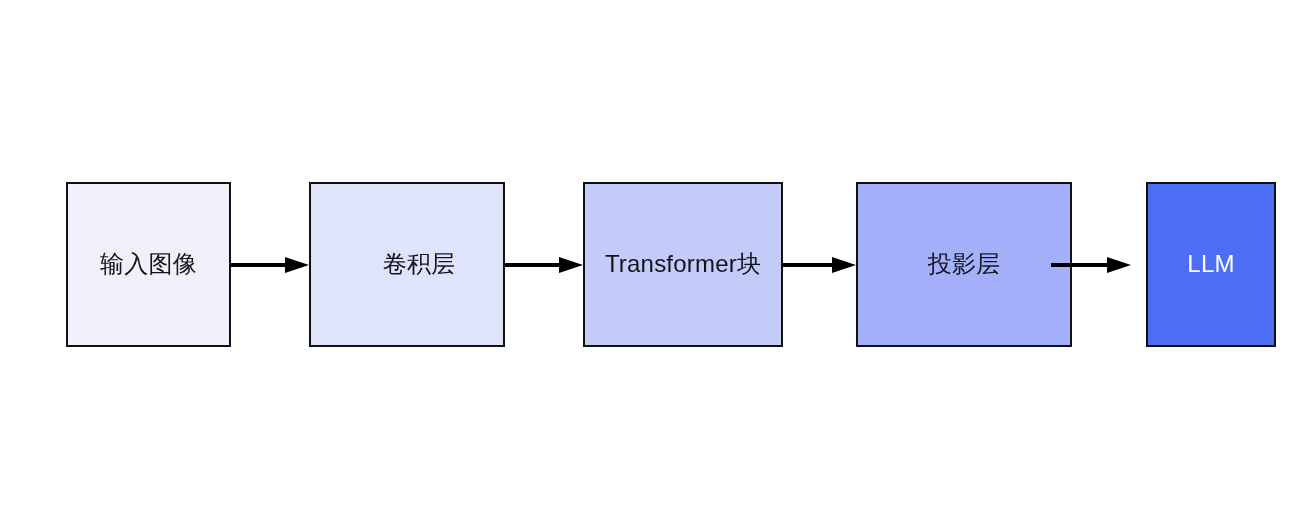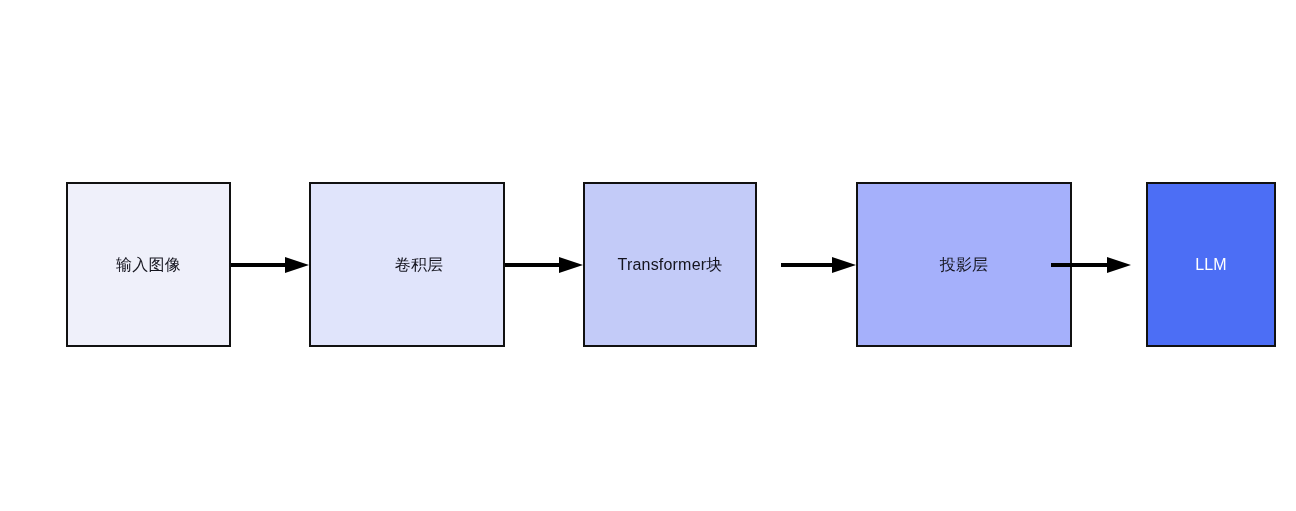--- a/index.html
+++ b/index.html
@@ -29,35 +29,35 @@
     box-sizing: border-box;
     border: 2px solid #111111;
     display: flex;
     align-items: center;
     justify-content: center;
     text-align: center;
     line-height: 1.2;
   }
 
   .node-label {
-    font-size: 16px;
+    font-size: 24px;
     color: #14141e;
     letter-spacing: 0.2px;
     white-space: nowrap;
     padding: 0 6px;
   }
 
   .node-label.inverted {
     color: #ffffff;
   }
 
   
   #node-input        { left: 66px;   width: 165px; }
   #node-conv         { left: 309px;  width: 196px; }
-  #node-transformer  { left: 583px;  width: 174px; }
+  #node-transformer  { left: 583px;  width: 200px; }
   #node-projection   { left: 856px;  width: 216px; }
   #node-llm          { left: 1131px; width: 130px; margin-left: 15px; }
 
   
   .arrow {
     position: absolute;
     top: 256px;
     height: 18px;
   }
   .arrow svg {

